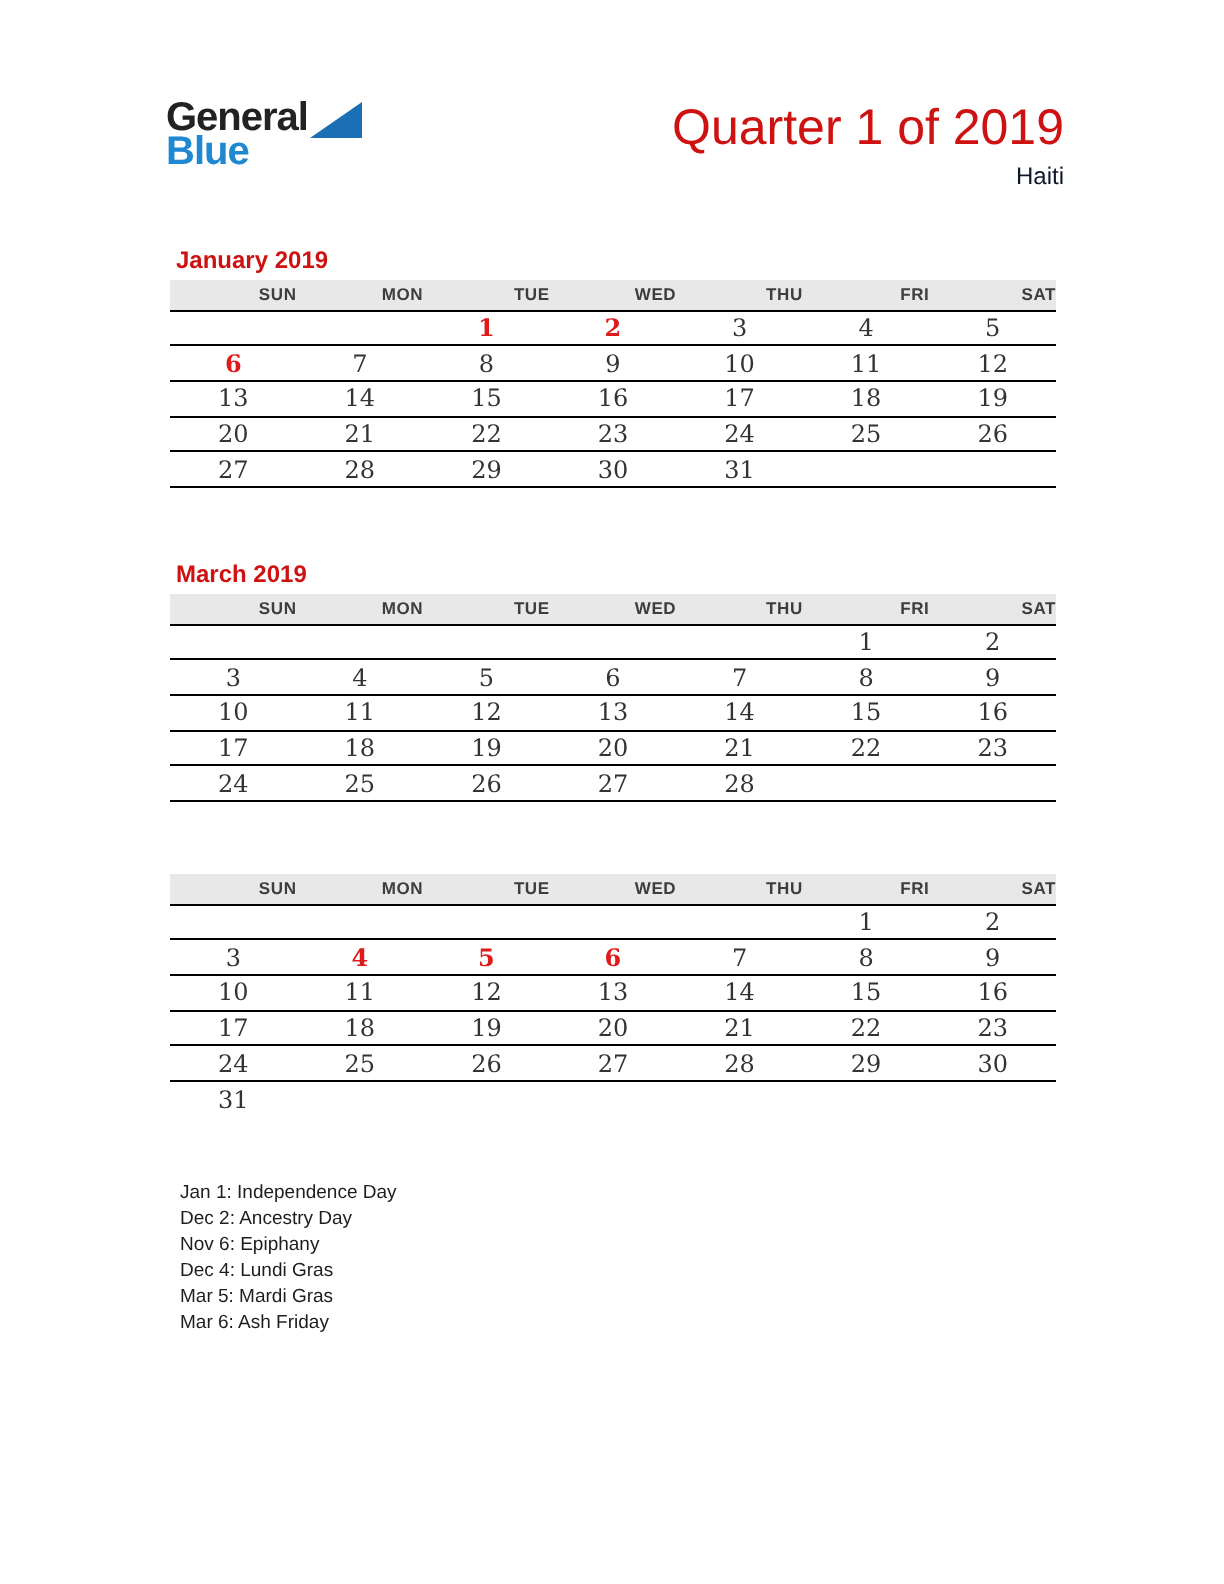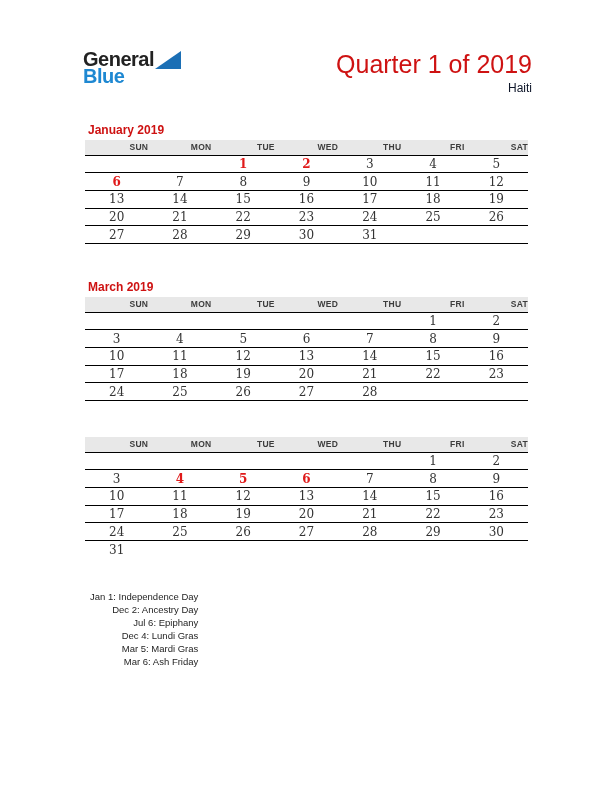--- a/index.html
+++ b/index.html
@@ -39,21 +39,21 @@
     color:#3d3d3d;letter-spacing:0.3px;border-bottom:1.4px solid #000;
     text-align:right;vertical-align:middle;}
   .cal tbody tr{height:17.7px;}
   .cal td{border-bottom:1.4px solid #000;text-align:center;vertical-align:middle;
     font-family:"DejaVu Serif",serif;font-size:12px;color:#333;}
   .cal tbody tr:nth-child(6) td{border-bottom:none;}
   .cal td.holiday{color:var(--holiday-red);font-weight:bold;}
 
   
   .holidays{position:absolute;left:90px;top:591px;list-style:none;}
-  .holidays li{font-size:9.5px;line-height:12.9px;color:#1e1e1e;text-align:right;}
+  .holidays li{font-size:9.5px;line-height:12.9px;color:#1e1e1e;}
 </style>
 </head>
 <body>
 
 <div class="page">
 
   <div class="logo">
     <div class="logo-line1">
       <span>General</span>
       <svg class="logo-tri" width="26" height="18" viewBox="0 0 26 18">
@@ -264,19 +264,19 @@
               <td></td>
             </tr>
           </tbody>
         </table>
       </section>
     </div>
 
   <ul class="holidays" id="holiday-list">
       <li>Jan 1: Independence Day</li>
       <li>Dec 2: Ancestry Day</li>
-      <li>Jul 6: Epiphany</li>
+      <li>Nov 6: Epiphany</li>
       <li>Dec 4: Lundi Gras</li>
       <li>Mar 5: Mardi Gras</li>
       <li>Mar 6: Ash Friday</li>
     </ul>
 
 </div>
 
 </body></html>

